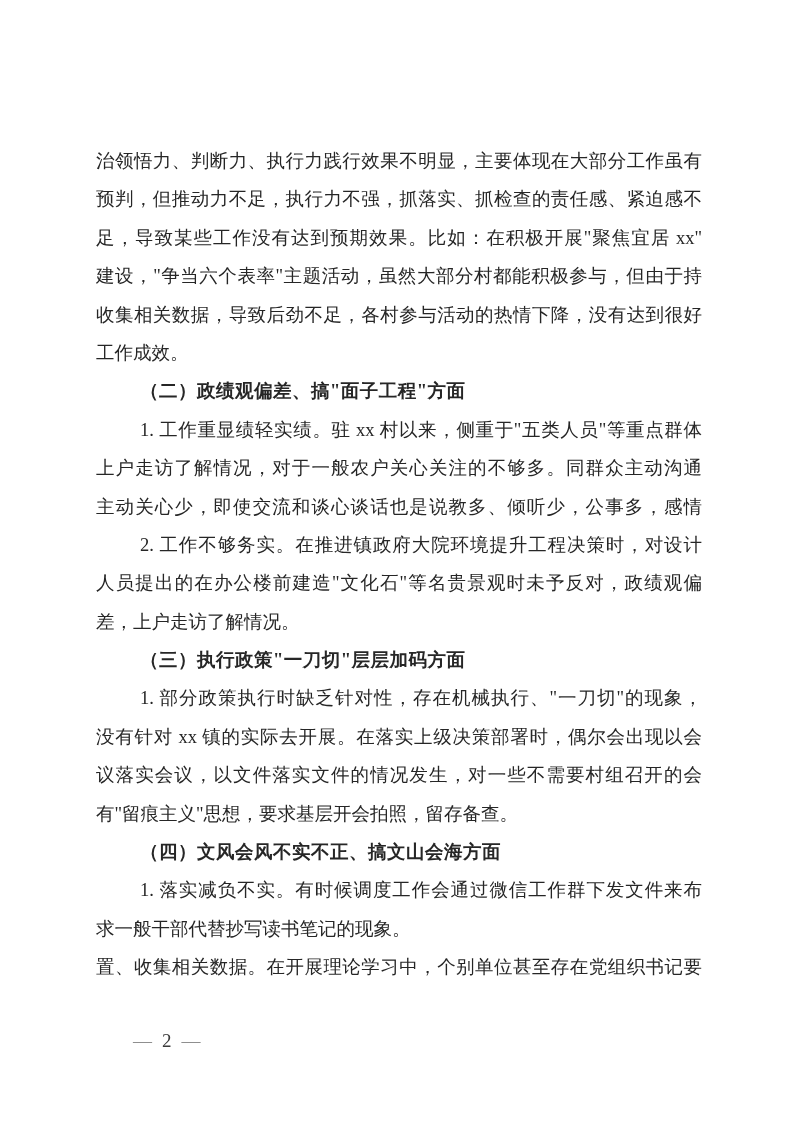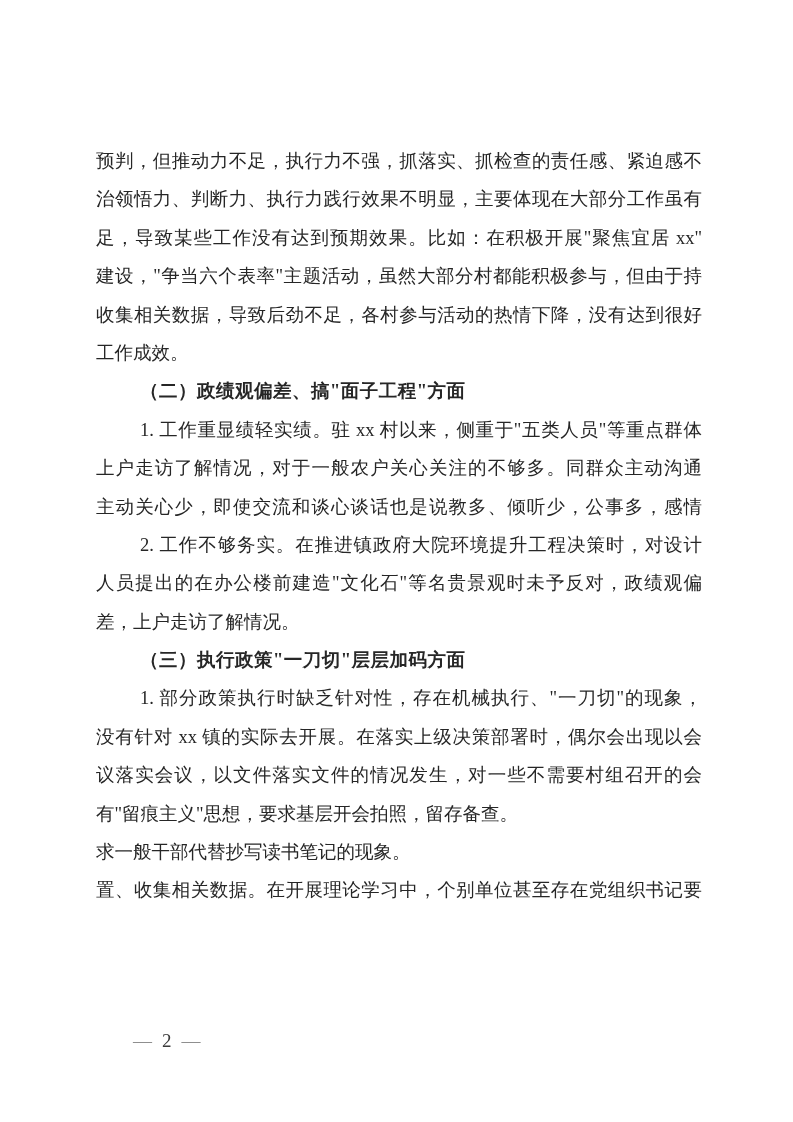--- a/index.html
+++ b/index.html
@@ -42,38 +42,40 @@
     line-height: 30px;
   }
   .footer .dash { color: #8a8a8a; }
   .footer .num  { color: #3a3a3a; }
 </style>
 </head>
 <body>
 
 <div class="page">
   <div class="content">
+      <div class="line stretch">治领悟力、判断力、执行力践行效果不明显，主要体现在大部分工作虽有</div>
       <div class="line stretch">预判，但推动力不足，执行力不强，抓落实、抓检查的责任感、紧迫感不</div>
-      <div class="line stretch">治领悟力、判断力、执行力践行效果不明显，主要体现在大部分工作虽有</div>
       <div class="line stretch">足，导致某些工作没有达到预期效果。比如：在积极开展"聚焦宜居 xx"</div>
       <div class="line stretch">建设，"争当六个表率"主题活动，虽然大部分村都能积极参与，但由于持</div>
       <div class="line stretch">收集相关数据，导致后劲不足，各村参与活动的热情下降，没有达到很好的</div>
       <div class="line">工作成效。</div>
       <div class="line heading indent">（二）政绩观偏差、搞"面子工程"方面</div>
       <div class="line indent stretch">1. 工作重显绩轻实绩。驻 xx 村以来，侧重于"五类人员"等重点群体</div>
       <div class="line stretch">上户走访了解情况，对于一般农户关心关注的不够多。同群众主动沟通少，</div>
       <div class="line stretch">主动关心少，即使交流和谈心谈话也是说教多、倾听少，公事多，感情少。</div>
       <div class="line indent stretch">2. 工作不够务实。在推进镇政府大院环境提升工程决策时，对设计</div>
       <div class="line stretch">人员提出的在办公楼前建造"文化石"等名贵景观时未予反对，政绩观偏</div>
       <div class="line">差，上户走访了解情况。</div>
       <div class="line heading indent">（三）执行政策"一刀切"层层加码方面</div>
       <div class="line indent stretch">1. 部分政策执行时缺乏针对性，存在机械执行、"一刀切"的现象，</div>
       <div class="line stretch">没有针对 xx 镇的实际去开展。在落实上级决策部署时，偶尔会出现以会</div>
       <div class="line stretch">议落实会议，以文件落实文件的情况发生，对一些不需要村组召开的会议，</div>
       <div class="line">有"留痕主义"思想，要求基层开会拍照，留存备查。</div>
+      <div class="line heading indent">（四）文风会风不实不正、搞文山会海方面</div>
+      <div class="line indent stretch">1. 落实减负不实。有时候调度工作会通过微信工作群下发文件来布</div>
       <div class="line">求一般干部代替抄写读书笔记的现象。</div>
       <div class="line stretch">置、收集相关数据。在开展理论学习中，个别单位甚至存在党组织书记要</div>
     </div>
   <div class="footer">
     <span class="dash">—</span>
     <span class="num">2</span>
     <span class="dash">—</span>
   </div>
 </div>
 

